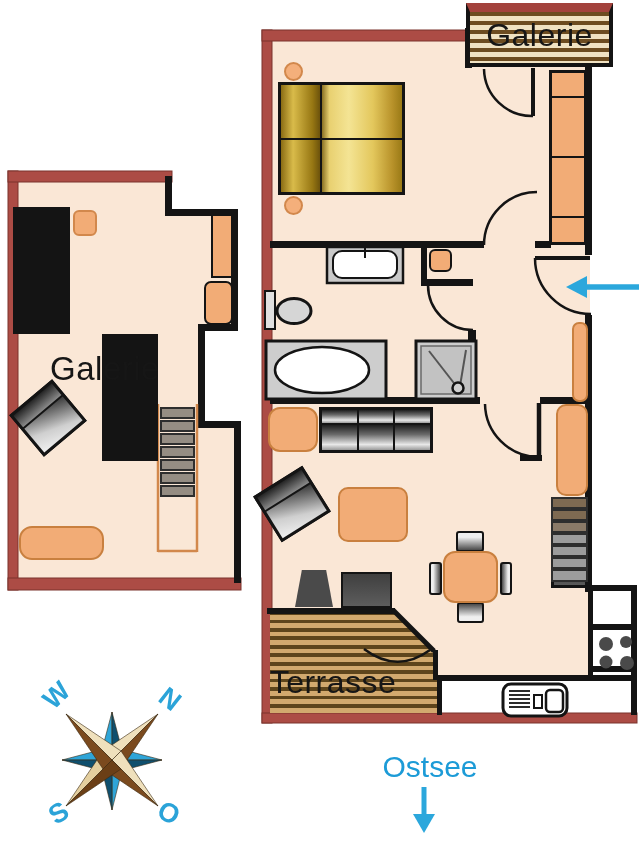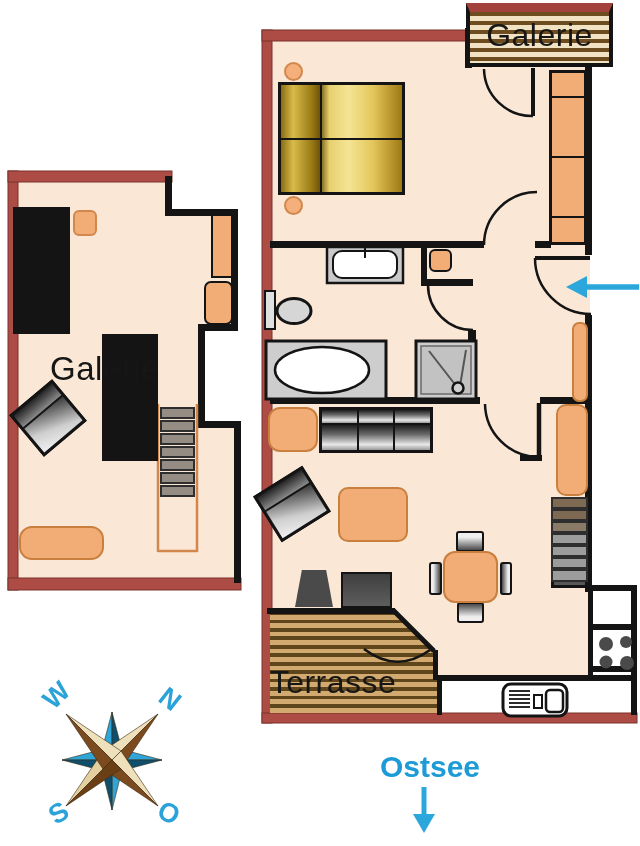--- a/index.html
+++ b/index.html
@@ -12,21 +12,21 @@
   
   .loggia-box{left:466px;top:3px;width:147px;height:64px;box-sizing:border-box;
     border:4px solid #141414;border-top:9px solid #A3423C;
     background:repeating-linear-gradient(180deg,#6d4c20 0 3.5px,#f0e2c2 3.5px 9px);}
   .terrace-box{left:270px;top:611px;width:167px;height:102px;
     background:repeating-linear-gradient(180deg,#5e451c 0 3.5px,#d2a96e 3.5px 8.5px);
     clip-path:polygon(0 0,123px 0,167px 43px,167px 102px,0 102px);}
 
   
   .plan-label{color:#161616;font-size:32px;letter-spacing:.5px;text-align:center;}
-  .sea-label{color:#1c9bd7;font-size:30px;font-weight:bold;text-align:center;}
+  .sea-label{color:#1c9bd7;font-size:30px;font-weight:normal;text-align:center;}
   .compass-letter{color:#2ba3d8;font-size:27px;font-weight:bold;}
 
   
   .gold-h{background:linear-gradient(90deg,#8a6c14 0%,#d9bb4a 10%,#977713 26%,#6e540c 32%,
      #e8d070 40%,#f4e494 56%,#e3c75c 76%,#b8922a 92%,#9a7a16 100%);position:relative;}
   .gold-v{background:linear-gradient(180deg,#8a6c14 0%,#d9bb4a 9%,#977713 22%,#6e540c 30%,
      #e8d070 38%,#f4e494 53%,#e3c75c 73%,#b8922a 91%,#9a7a16 100%);position:relative;}
   .bed{box-sizing:border-box;border:3px solid #141414;display:flex;flex-direction:column;gap:2px;background:#141414;}
   .bed>div{flex:1;}
   .pill-line-v{position:absolute;top:0;bottom:0;left:32%;width:2px;background:#141414;}

